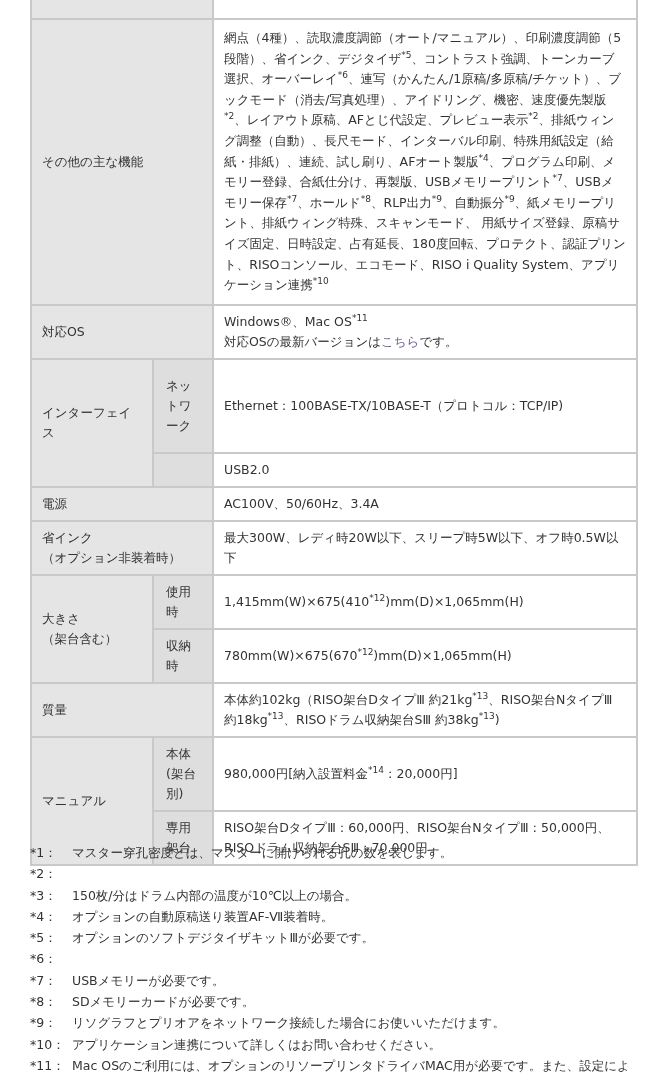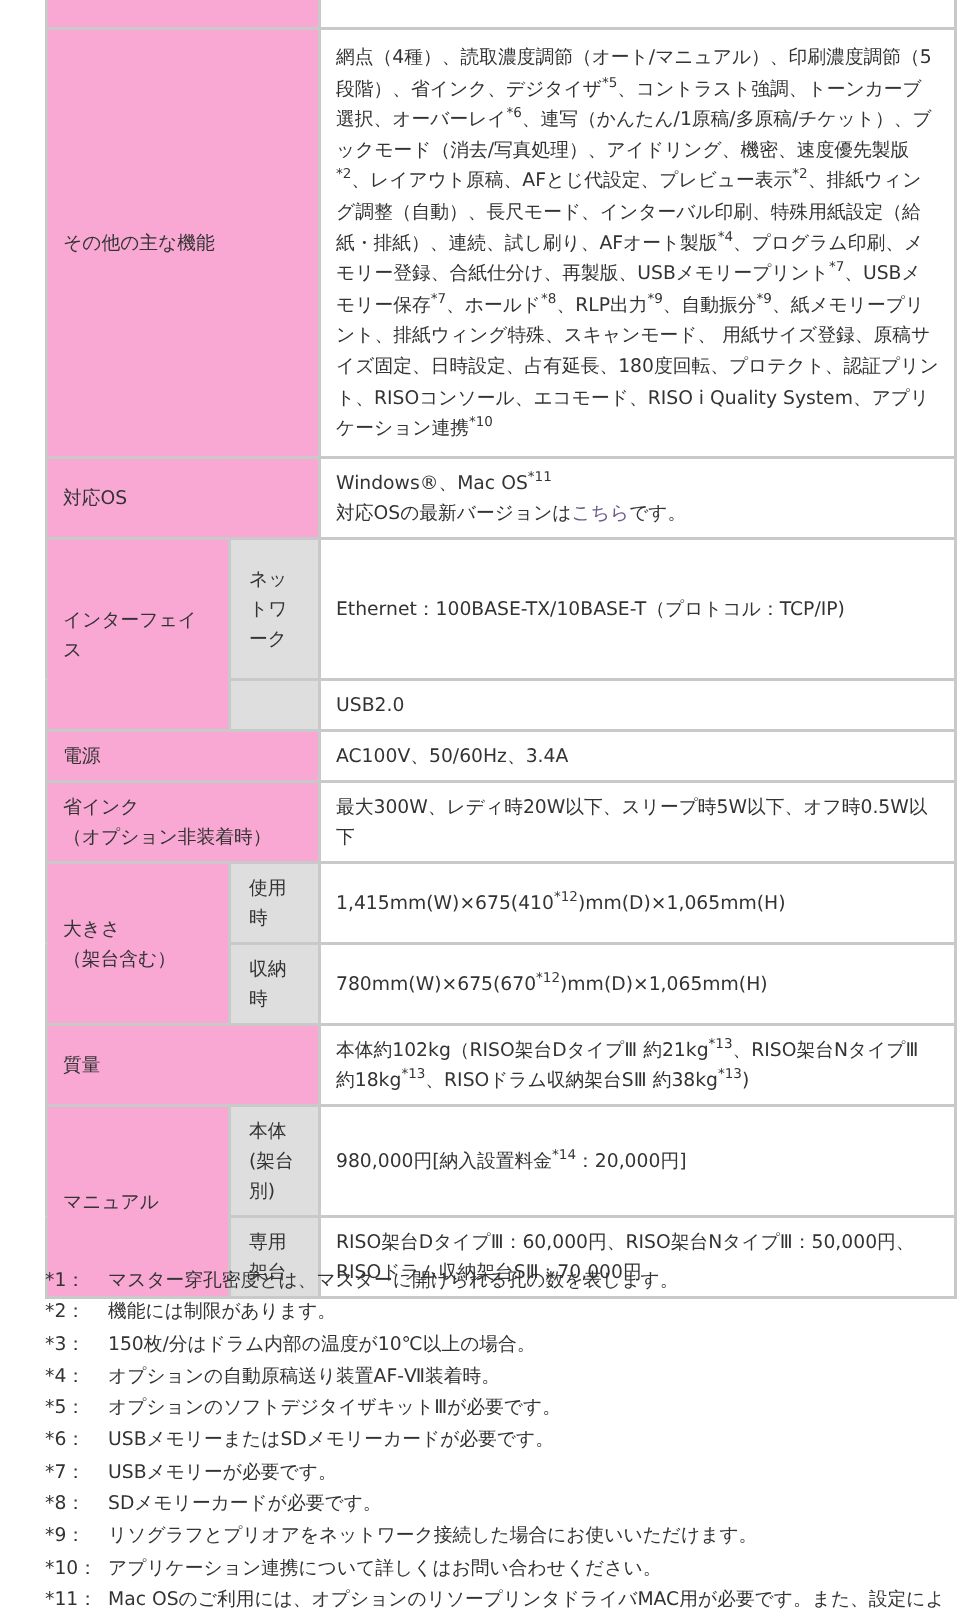--- a/index.html
+++ b/index.html
@@ -1,21 +1,21 @@
 <!DOCTYPE html>
 <html><head>
 <meta charset="utf-8">
 <style>
   html, body { margin:0; padding:0; background:#ffffff; }
   body { width:651px; height:1080px; overflow:hidden; position:relative;
          font-family:"DejaVu Sans","Liberation Sans",sans-serif; color:#333333; }
   .wrap { position:absolute; left:30px; top:-12px; width:606px; }
   table.spec { border-collapse:collapse; width:606px; table-layout:fixed; font-size:12.5px; line-height:20px; }
   table.spec td { border:2px solid #c9c9c9; vertical-align:middle; }
-  td.lbl { background:#f9a8d4; padding:6px 10px; color:#333; }
+  td.lbl { background:#e5e5e5; padding:6px 10px; color:#333; }
   td.sub { background:#dedede; padding:6px 12px; color:#333; width:44px; }
   td.val { background:#ffffff; padding:6px 10px; color:#333; }
   .topblank { height:16px; }
   sup { font-size:9px; line-height:0; vertical-align:super; }
   .link { color:#6b5a8c; }
   .notes { position:absolute; left:30px; top:842px; width:610px; font-size:12.5px; line-height:21.3px; color:#333; }
   .note { display:flex; white-space:nowrap; }
   .note .mk { width:42px; flex:none; }
   .note .tx { white-space:normal; }
 </style>
@@ -94,37 +94,35 @@
     </table>
 </div>
 
 <div class="notes" id="notes">
     <div class="note">
       <span class="mk">*1：</span>
       <span class="tx">マスター穿孔密度とは、マスターに開けられる孔の数を表します。</span>
     </div>
     <div class="note">
       <span class="mk">*2：</span>
-      <span class="tx">機能には制限があります。</span>
     </div>
     <div class="note">
       <span class="mk">*3：</span>
       <span class="tx">150枚/分はドラム内部の温度が10℃以上の場合。</span>
     </div>
     <div class="note">
       <span class="mk">*4：</span>
       <span class="tx">オプションの自動原稿送り装置AF-Ⅶ装着時。</span>
     </div>
     <div class="note">
       <span class="mk">*5：</span>
       <span class="tx">オプションのソフトデジタイザキットⅢが必要です。</span>
     </div>
     <div class="note">
       <span class="mk">*6：</span>
-      <span class="tx">USBメモリーまたはSDメモリーカードが必要です。</span>
     </div>
     <div class="note">
       <span class="mk">*7：</span>
       <span class="tx">USBメモリーが必要です。</span>
     </div>
     <div class="note">
       <span class="mk">*8：</span>
       <span class="tx">SDメモリーカードが必要です。</span>
     </div>
     <div class="note">

